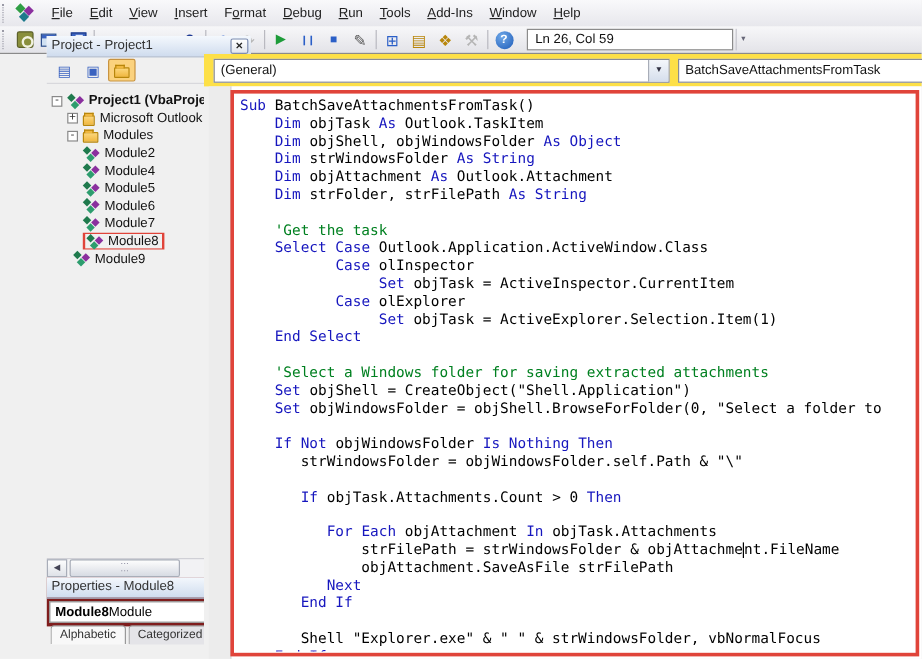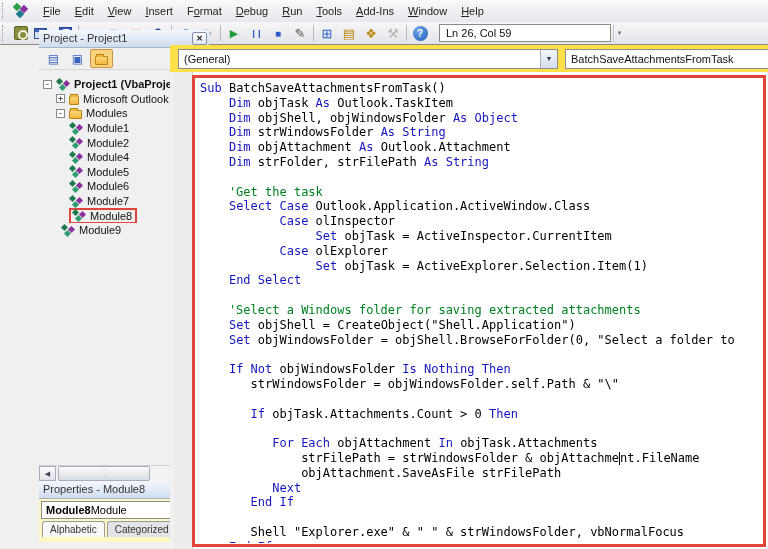--- a/index.html
+++ b/index.html
@@ -70,21 +70,21 @@
   .mod-ic .d2 { width:5px; height:5px; left:8px; top:2px; background:#8a2f9e; }
   .mod-ic .d3 { width:5px; height:5px; left:4px; top:6px; background:#2d9d6e; }
   .annotated { display:inline-flex; align-items:center; border:2px solid #e0443a; padding:0 3px 0 1px; }
 
   #project-hscroll { position:absolute; left:0; top:435px; width:170px; height:16px; background:#f2f2f4; border-top:1px solid #d0d0d6; display:flex; }
   .scroll-btn { width:17px; height:15px; background:linear-gradient(#fdfdfd,#dfe2e8); border:1px solid #a8adb8; font-size:7px; color:#445; text-align:center; line-height:13px; flex:none; }
   .scroll-track { flex:1; position:relative; }
   .scroll-thumb { position:absolute; left:2px; top:0; width:92px; height:15px; background:linear-gradient(#fdfdfd,#d7dbe3); border:1px solid #a8adb8; border-radius:2px; }
   .scroll-thumb:before { content:"⋮⋮"; position:absolute; left:50%; top:1px; transform:translateX(-50%) rotate(90deg); font-size:7px; color:#99a; letter-spacing:-1px; }
 
-  #properties-panel { position:absolute; left:0; top:451px; width:170px; height:61px; background:#fef9c3; }
+  #properties-panel { position:absolute; left:0; top:451px; width:170px; height:41px; background:#7f1d1d; }
   #prop-selector { margin:2px; height:18px; background:#fff; border:1px solid #8b8b8b; display:flex; align-items:center; font-size:11px; padding-left:4px; position:relative; }
   #prop-selector .arrow-btn { position:absolute; right:0; top:0; width:16px; height:16px; background:linear-gradient(#f4f7fb,#d8e0ec);
     border-left:1px solid #a8adb8; font-size:7px; text-align:center; line-height:16px; color:#334; }
   #prop-tabs { display:flex; padding-left:3px; margin-top:1px; }
   .prop-tab { font-size:10px; padding:2px 7px; border:1px solid #999; border-bottom:none; border-radius:3px 3px 0 0; background:#e4e4e8; color:#333; margin-right:2px; }
   .prop-tab.active { background:#f8f8f8; }
 
   
   #code-region { position:absolute; left:170px; top:45px; width:598px; height:504px; background:#f0f0f0; }
   #combo-bar { position:absolute; left:0; top:0; width:598px; height:27px; background:#fde047; }
@@ -237,30 +237,20 @@
         <span class="tree-label">Modules</span>
       </div>
       <div id="module-rows">
           <div class="tree-row" style="padding-left: 30px;">
             <span style="display: inline-flex; align-items: center;">
               <span class="mod-ic">
                 <span class="diamond d1"></span>
                 <span class="diamond d2"></span>
                 <span class="diamond d3"></span>
               </span>
-              <span class="tree-label">Module1</span>
-            </span>
-          </div>
-          <div class="tree-row" style="padding-left: 30px;">
-            <span style="display: inline-flex; align-items: center;">
-              <span class="mod-ic">
-                <span class="diamond d1"></span>
-                <span class="diamond d2"></span>
-                <span class="diamond d3"></span>
-              </span>
               <span class="tree-label">Module2</span>
             </span>
           </div>
           <div class="tree-row" style="padding-left: 30px;">
             <span style="display: inline-flex; align-items: center;">
               <span class="mod-ic">
                 <span class="diamond d1"></span>
                 <span class="diamond d2"></span>
                 <span class="diamond d3"></span>
               </span>

